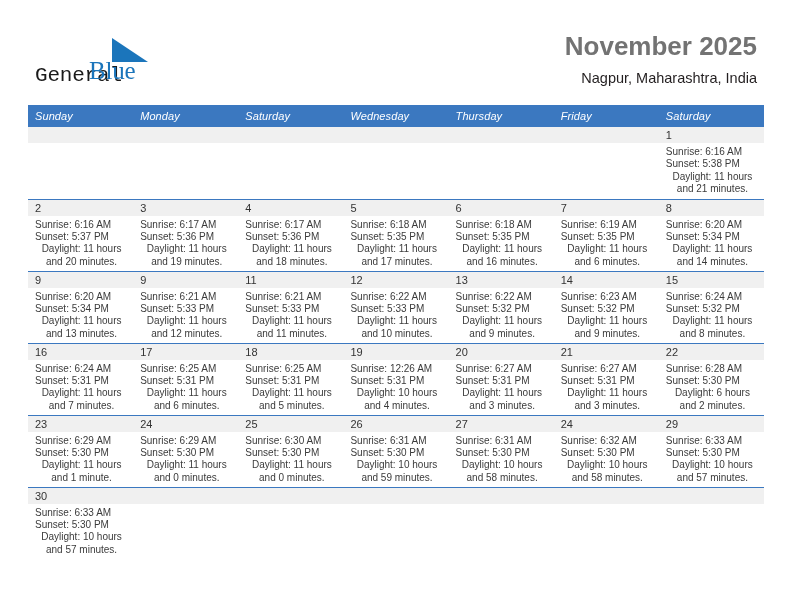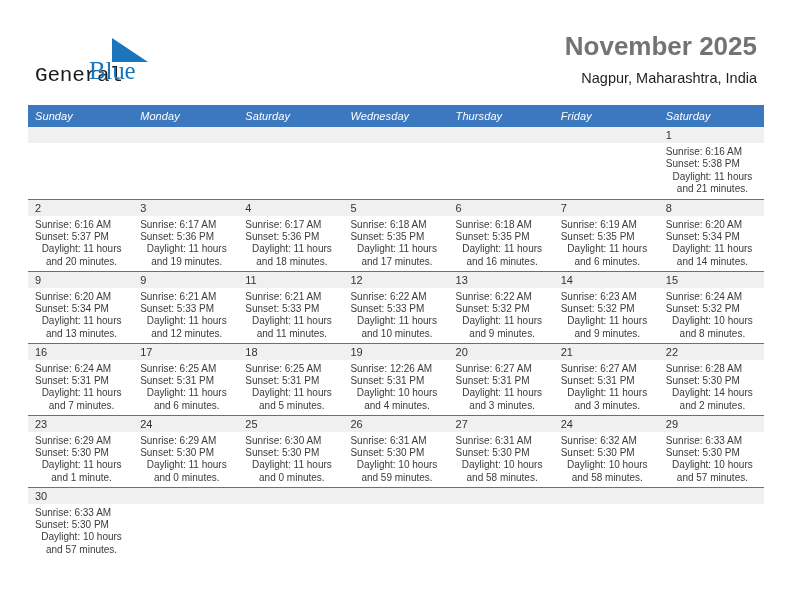--- a/index.html
+++ b/index.html
@@ -311,21 +311,21 @@
               <div>Sunrise: 6:23 AM</div>
               <div>Sunset: 5:32 PM</div>
               <div class="wrapline">Daylight: 11 hours and 9 minutes.</div>
             </div>
           </td>
           <td>
             <div class="daynum-band">15</div>
             <div class="lines">
               <div>Sunrise: 6:24 AM</div>
               <div>Sunset: 5:32 PM</div>
-              <div class="wrapline">Daylight: 10 hours and 8 minutes.</div>
+              <div class="wrapline">Daylight: 11 hours and 8 minutes.</div>
             </div>
           </td>
         </tr>
         <tr class="week">
           <td>
             <div class="daynum-band">16</div>
             <div class="lines">
               <div>Sunrise: 6:24 AM</div>
               <div>Sunset: 5:31 PM</div>
               <div class="wrapline">Daylight: 11 hours and 7 minutes.</div>
@@ -369,21 +369,21 @@
               <div>Sunrise: 6:27 AM</div>
               <div>Sunset: 5:31 PM</div>
               <div class="wrapline">Daylight: 11 hours and 3 minutes.</div>
             </div>
           </td>
           <td>
             <div class="daynum-band">22</div>
             <div class="lines">
               <div>Sunrise: 6:28 AM</div>
               <div>Sunset: 5:30 PM</div>
-              <div class="wrapline">Daylight: 14 hours and 2 minutes.</div>
+              <div class="wrapline">Daylight: 6 hours and 2 minutes.</div>
             </div>
           </td>
         </tr>
         <tr class="week">
           <td>
             <div class="daynum-band">23</div>
             <div class="lines">
               <div>Sunrise: 6:29 AM</div>
               <div>Sunset: 5:30 PM</div>
               <div class="wrapline">Daylight: 11 hours and 1 minute.</div>

